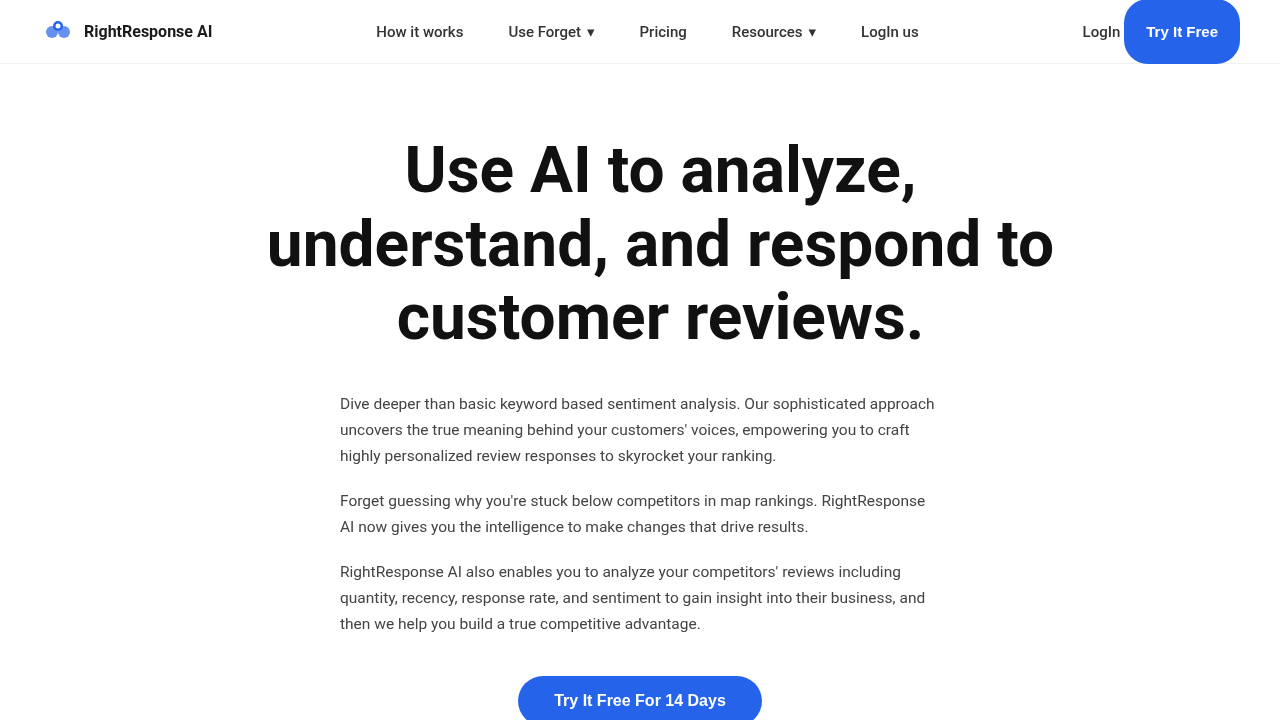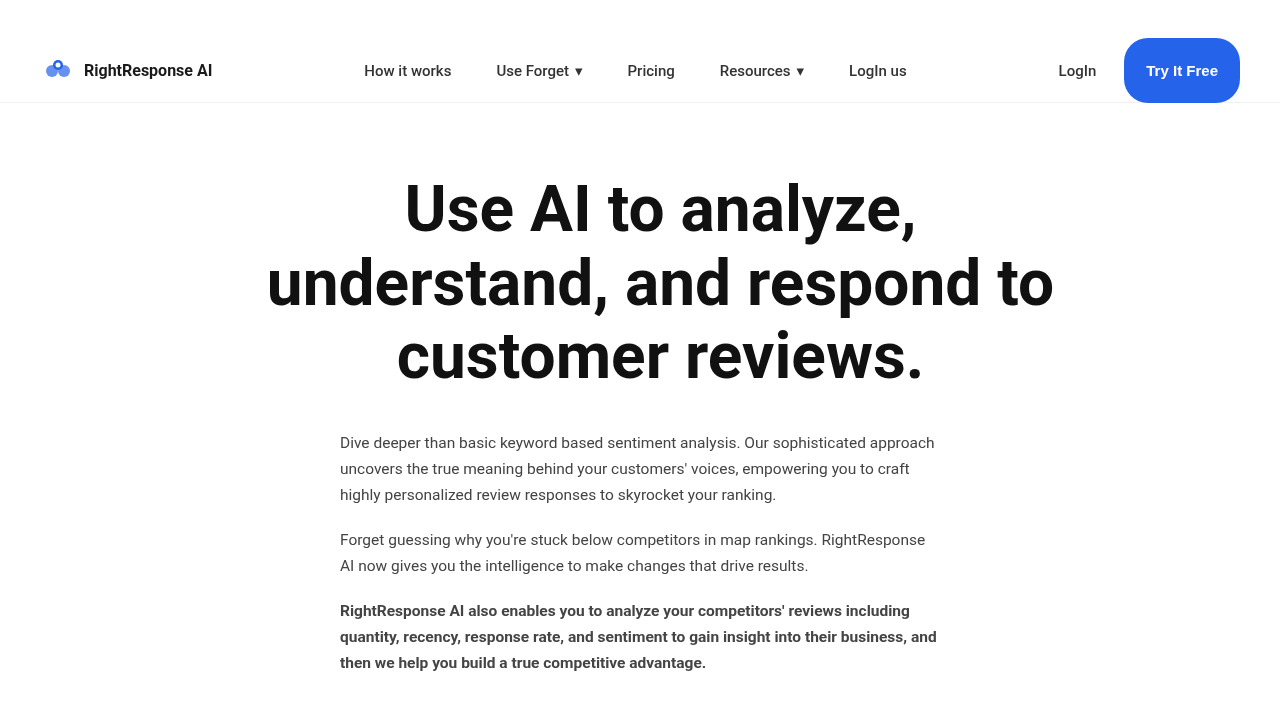--- a/index.html
+++ b/index.html
@@ -21,21 +21,20 @@
     .navbar {
       display: flex;
       align-items: center;
       justify-content: space-between;
       padding: 0 40px;
       height: 64px;
       border-bottom: 1px solid #f0f0f0;
       background: #fff;
       position: relative;
       z-index: 100;
-      margin-top: 39px;
     }
 
     .navbar-logo {
       display: flex;
       align-items: center;
       gap: 8px;
       cursor: pointer;
     }
 
     .logo-icon {
@@ -70,21 +69,21 @@
 
     .chevron-down {
       font-size: 10px;
       display: inline-block;
       margin-left: 2px;
     }
 
     .navbar-actions {
       display: flex;
       align-items: center;
-      gap: 28px;
+      gap: 4px;
     }
 
     .btn-login {
       font-size: 15px;
       font-weight: 500;
       color: #333;
       cursor: pointer;
       background: none;
       border: none;
       text-decoration: none;
@@ -128,22 +127,21 @@
       font-size: 15.5px;
       line-height: 1.7;
       margin-bottom: 0;
     }
 
     .hero-description p {
       margin-bottom: 18px;
     }
 
     .hero-description p:last-child {
-      margin-bottom: 8px;
-      font-weight: bold;
+      margin-bottom: 0;
     }
 
     .hero-cta {
       margin-top: 38px;
       display: flex;
       flex-direction: column;
       align-items: center;
       gap: 10px;
     }
 

